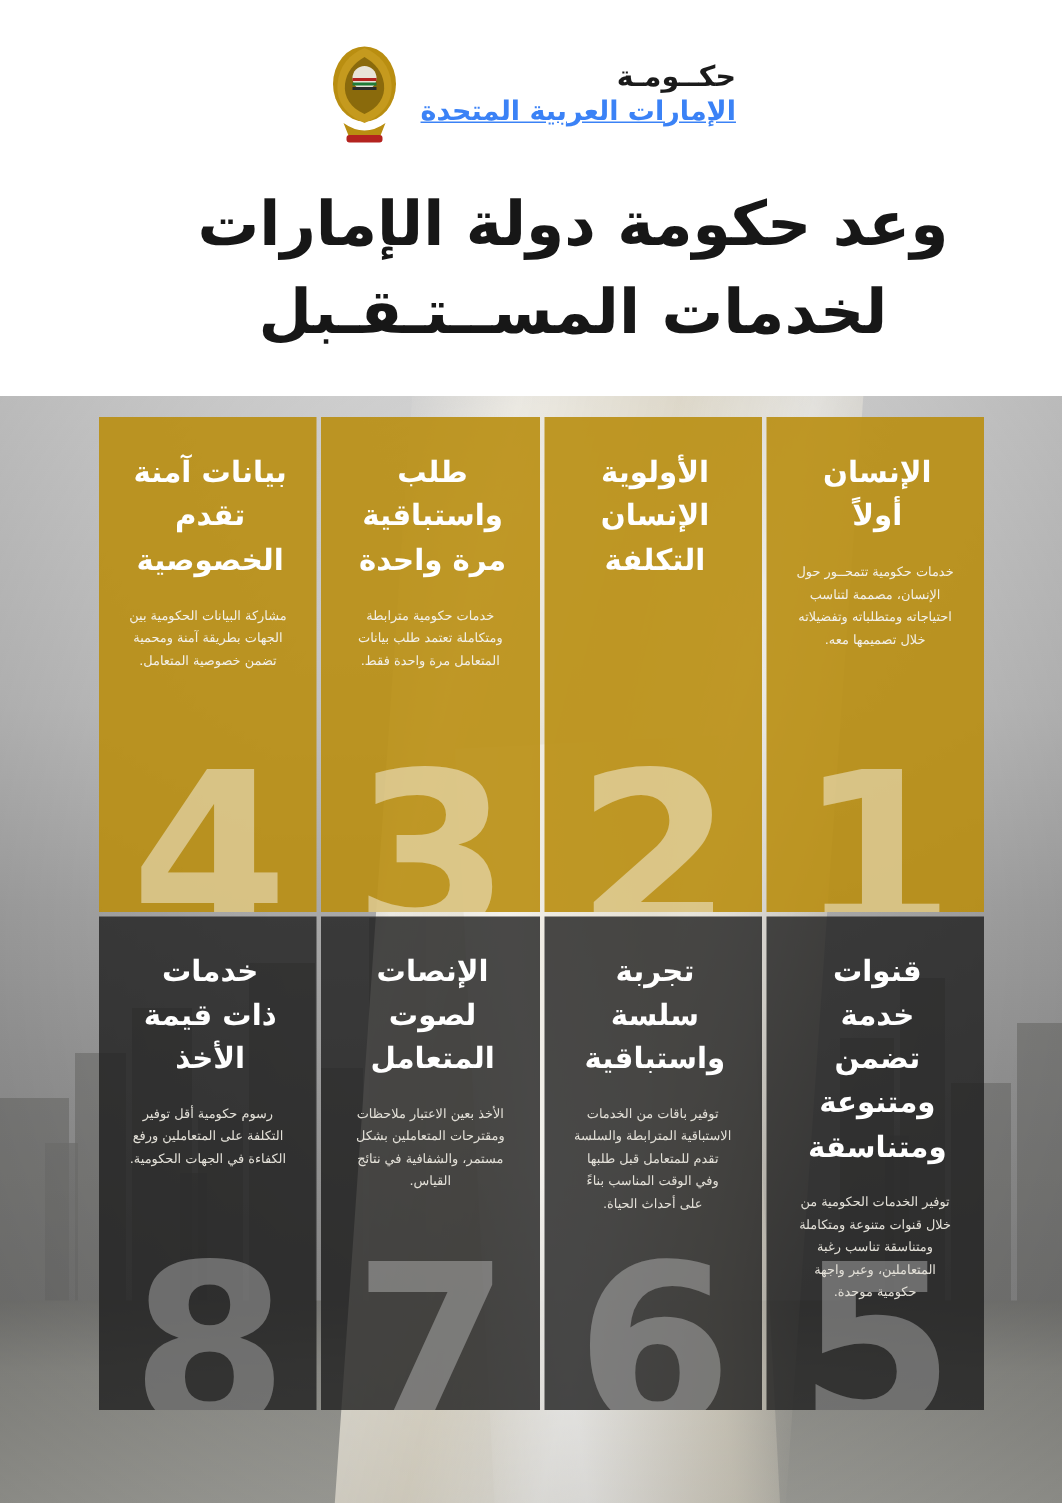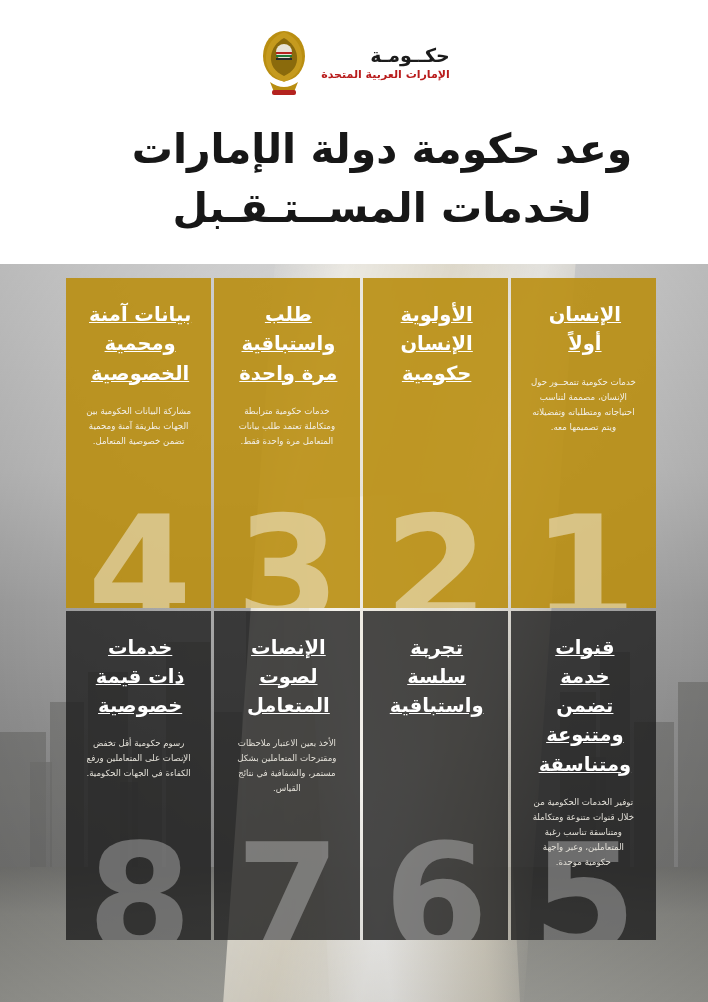--- a/index.html
+++ b/index.html
@@ -50,23 +50,24 @@
     justify-content: center;
     line-height: 1.25;
   }
   .emblem-text .line1 {
     font-size: 19px;
     font-weight: bold;
     color: #1b1b1b;
     letter-spacing: 0.5px;
   }
   .emblem-text .line2 {
-    font-size: 11px;
-    font-weight: bold;
-    color: #b91c1c;
+    font-size: 18px;
+    font-weight: bold;
+    color: #3b82f6;
+    text-decoration: underline;
   }
 
   .main-title {
     position: absolute;
     top: 120px;
     left: 0;
     width: 708px;
     text-align: center;
     color: #171717;
     font-weight: bold;
@@ -151,21 +152,20 @@
     background: rgba(30,30,30,0.80);
   }
   .cell .c-title {
     position: relative;
     z-index: 3;
     color: #ffffff;
     font-weight: bold;
     font-size: 19.5px;
     line-height: 1.5;
     margin: 0 0 16px 3px;
-    text-decoration: underline;
   }
   .cell .c-desc {
     position: relative;
     z-index: 3;
     color: #f3f0e8;
     font-size: 8.6px;
     line-height: 1.75;
     margin: 0;
     padding: 0 6px;
   }
@@ -252,47 +252,47 @@
     <div class="vignette"></div>
   </div>
 
   <div class="grid">
 
     <div class="cell gold">
       <div class="c-title">
         <span>الإنسان</span><br>
         <span>أولاً</span>
       </div>
-      <div class="c-desc">خدمات حكومية تتمحــور حول الإنسان، مصممة لتناسب احتياجاته ومتطلباته وتفضيلاته ويتم تصميمها معه.</div>
+      <div class="c-desc">خدمات حكومية تتمحــور حول الإنسان، مصممة لتناسب احتياجاته ومتطلباته وتفضيلاته خلال تصميمها معه.</div>
       <div class="c-num">1</div>
     </div>
 
     <div class="cell gold">
       <div class="c-title">
         <span>الأولوية</span><br>
         <span>الإنسان</span><br>
-        <span>حكومية</span>
+        <span>التكلفة</span>
       </div>
       <div class="c-num">2</div>
     </div>
 
     <div class="cell gold">
       <div class="c-title">
         <span>طلب</span><br>
         <span>واستباقية</span><br>
         <span>مرة واحدة</span>
       </div>
       <div class="c-desc">خدمات حكومية مترابطة ومتكاملة تعتمد طلب بيانات المتعامل مرة واحدة فقط.</div>
       <div class="c-num">3</div>
     </div>
 
     <div class="cell gold">
       <div class="c-title">
         <span>بيانات آمنة</span><br>
-        <span>ومحمية</span><br>
+        <span>تقدم</span><br>
         <span>الخصوصية</span>
       </div>
       <div class="c-desc">مشاركة البيانات الحكومية بين الجهات بطريقة آمنة ومحمية تضمن خصوصية المتعامل.</div>
       <div class="c-num">4</div>
     </div>
 
     <div class="cell dark">
       <div class="c-title">
         <span>قنوات خدمة</span><br>
         <span>تضمن</span><br>
@@ -301,37 +301,38 @@
       </div>
       <div class="c-desc">توفير الخدمات الحكومية من خلال قنوات متنوعة ومتكاملة ومتناسقة تناسب رغبة المتعاملين، وعبر واجهة حكومية موحدة.</div>
       <div class="c-num">5</div>
     </div>
 
     <div class="cell dark">
       <div class="c-title">
         <span>تجربة سلسة</span><br>
         <span>واستباقية</span>
       </div>
+      <div class="c-desc">توفير باقات من الخدمات الاستباقية المترابطة والسلسة تقدم للمتعامل قبل طلبها وفي الوقت المناسب بناءً على أحداث الحياة.</div>
       <div class="c-num">6</div>
     </div>
 
     <div class="cell dark">
       <div class="c-title">
         <span>الإنصات</span><br>
         <span>لصوت</span><br>
         <span>المتعامل</span>
       </div>
       <div class="c-desc">الأخذ بعين الاعتبار ملاحظات ومقترحات المتعاملين بشكل مستمر، والشفافية في نتائج القياس.</div>
       <div class="c-num">7</div>
     </div>
 
     <div class="cell dark">
       <div class="c-title">
         <span>خدمات</span><br>
         <span>ذات قيمة</span><br>
-        <span>خصوصية</span>
-      </div>
-      <div class="c-desc">رسوم حكومية أقل تخفض الإنصات على المتعاملين ورفع الكفاءة في الجهات الحكومية.</div>
+        <span>الأخذ</span>
+      </div>
+      <div class="c-desc">رسوم حكومية أقل توفير التكلفة على المتعاملين ورفع الكفاءة في الجهات الحكومية.</div>
       <div class="c-num">8</div>
     </div>
 
   </div>
 </div>
 
 </body></html>

